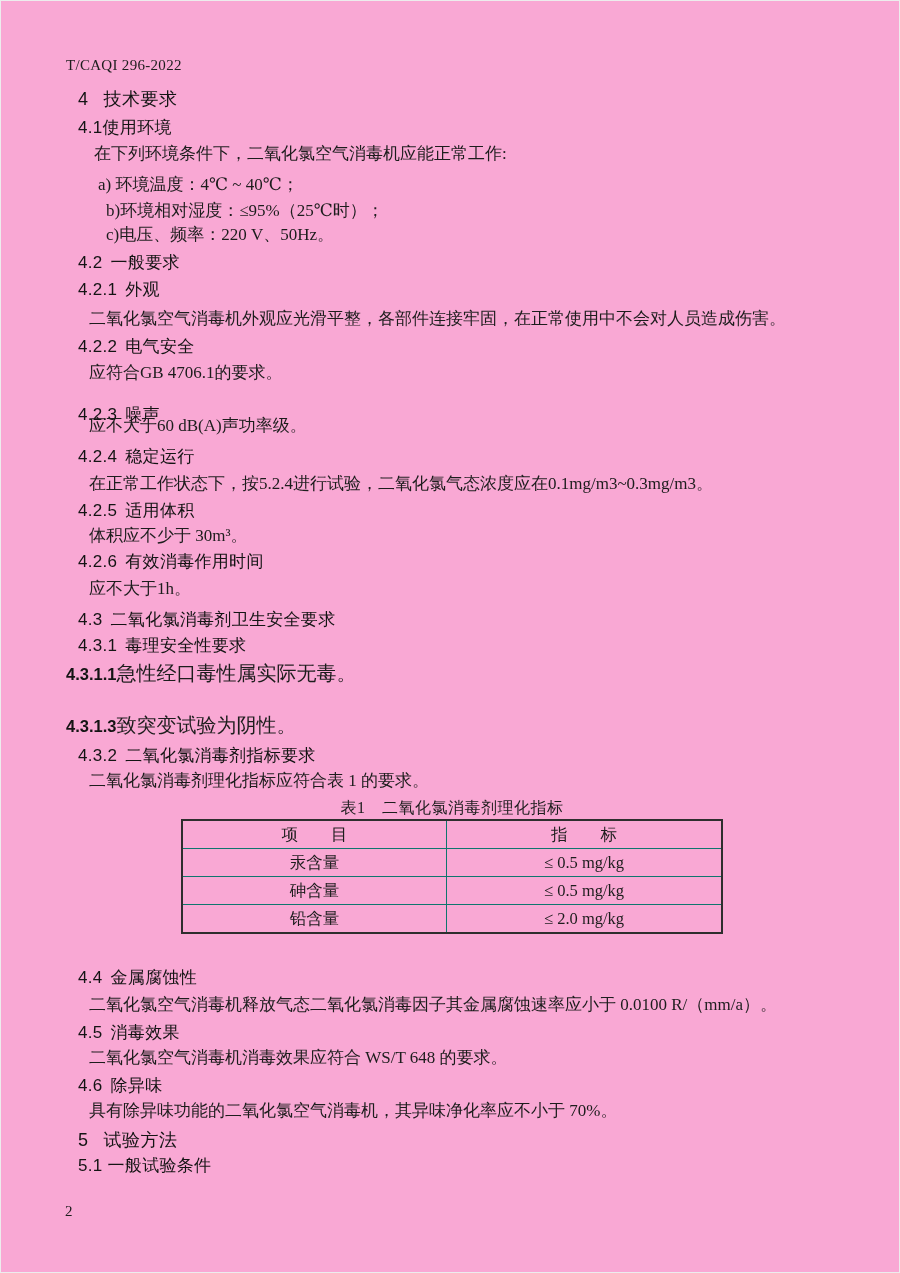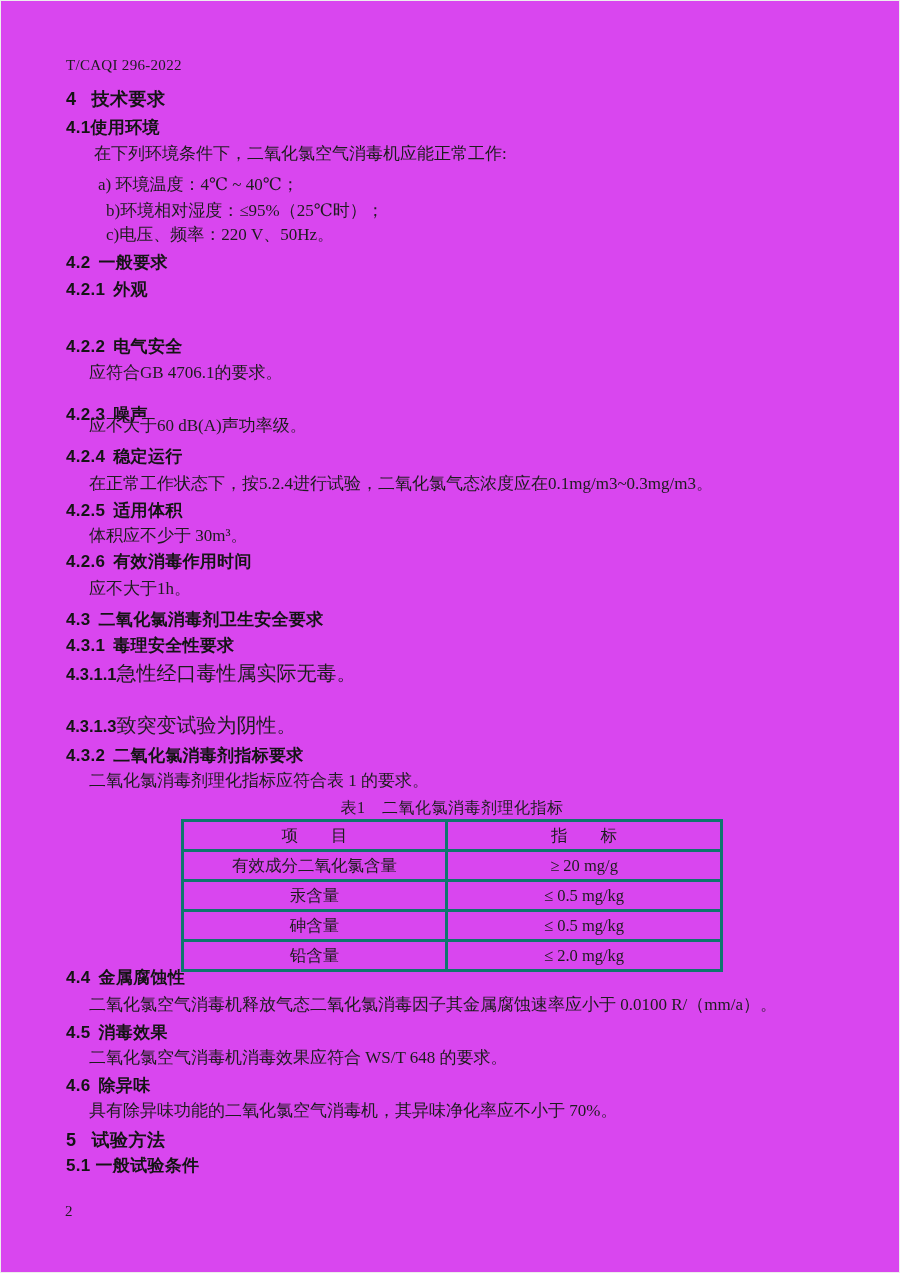--- a/index.html
+++ b/index.html
@@ -1,42 +1,42 @@
 <!DOCTYPE html>
 <html><head>
 <meta charset="utf-8">
 <style>
   html,body{margin:0;padding:0;background:#ffffff;}
   .page{
-    position:relative;width:900px;height:1273px;background:#d946ef;overflow:hidden;
+    position:relative;width:900px;height:1273px;background:#f9a8d4;overflow:hidden;
     font-family:"Liberation Serif","DejaVu Serif",serif;color:#1d1d1d;
     box-sizing:border-box;border:1px solid #ededed;
   }
   .ln{position:absolute;white-space:nowrap;line-height:20px;}
-  .head{font-family:"Liberation Sans","DejaVu Sans",sans-serif;font-weight:bold;color:#141414;}
+  .head{font-family:"Liberation Sans","DejaVu Sans",sans-serif;font-weight:normal;color:#141414;margin-left:12px;}
   .h-lg{font-size:18px;letter-spacing:.5px;}
   .h-md{font-size:17px;letter-spacing:.3px;}
   .p{font-size:17px;}
   .doc-header{font-size:15px;letter-spacing:.3px;}
   .page-num{font-size:15px;}
   .gap-wide{margin-right:15px;}
   .gap-mid{margin-right:8px;}
   .gap-sm{margin-right:5px;}
   .gap-none{margin-right:0;}
   .clause-num{font-family:"Liberation Sans","DejaVu Sans",sans-serif;font-weight:bold;font-size:16.5px;margin-right:0;color:#141414;}
   .clause-text{font-size:20px;}
   .tbl-caption{position:absolute;left:180px;top:797px;width:542px;text-align:center;font-size:16px;letter-spacing:.5px;}
   table.spec{
     position:absolute;left:180px;top:818px;width:542px;
     border-collapse:collapse;table-layout:fixed;
     font-family:"Liberation Serif","DejaVu Serif",serif;font-size:16.5px;color:#1d1d1d;
     border:2px solid #2e2e2e;
   }
   table.spec th,table.spec td{
-    border:3px solid #0f766e;text-align:center;vertical-align:middle;
+    border:1px solid #0f766e;text-align:center;vertical-align:middle;
     height:27px;padding:0;font-weight:normal;
   }
   col.c1{width:49%;} col.c2{width:51%;}
 </style>
 </head>
 <body>
 
 <div class="page">
 
   <div class="ln doc-header" style="left:65px;top:54px">T/CAQI 296-2022</div>
@@ -46,20 +46,21 @@
   <div class="ln head h-md" style="left:65px;top:117px"><span class="gap-none">4.1</span><span>使用环境</span></div>
 
   <div class="ln p" style="left:93px;top:143px">在下列环境条件下，二氧化氯空气消毒机应能正常工作:</div>
   <div class="ln p" style="left:97px;top:174px">a) 环境温度：4℃ ~ 40℃；</div>
   <div class="ln p" style="left:105px;top:200px">b)环境相对湿度：≤95%（25℃时）；</div>
   <div class="ln p" style="left:105px;top:224px">c)电压、频率：220 V、50Hz。</div>
 
   <div class="ln head h-md" style="left:65px;top:252px"><span class="gap-mid">4.2</span><span>一般要求</span></div>
 
   <div class="ln head h-md" style="left:65px;top:279px"><span class="gap-mid">4.2.1</span><span>外观</span></div>
+  <div class="ln p" style="left:88px;top:308px">二氧化氯空气消毒机外观应光滑平整，各部件连接牢固，在正常使用中不会对人员造成伤害。</div>
 
   <div class="ln head h-md" style="left:65px;top:336px"><span class="gap-mid">4.2.2</span><span>电气安全</span></div>
   <div class="ln p" style="left:88px;top:362px">应符合GB 4706.1的要求。</div>
 
   <div class="ln head h-md" style="left:65px;top:404px"><span class="gap-mid">4.2.3</span><span>噪声</span></div>
   <div class="ln p" style="left:88px;top:415px">应不大于60 dB(A)声功率级。</div>
 
   <div class="ln head h-md" style="left:65px;top:446px"><span class="gap-mid">4.2.4</span><span>稳定运行</span></div>
   <div class="ln p" style="left:88px;top:473px">在正常工作状态下，按5.2.4进行试验，二氧化氯气态浓度应在0.1mg/m3~0.3mg/m3。</div>
 
@@ -85,24 +86,20 @@
     <colgroup>
         <col class="c1">
         <col class="c2">
       </colgroup>
     <tbody>
         <tr>
       <th>项　　目</th>
       <th>指　　标</th>
     </tr>
     <tr>
-      <td>有效成分二氧化氯含量</td>
-      <td>≥  20 mg/g</td>
-    </tr>
-    <tr>
       <td>汞含量</td>
       <td>≤  0.5 mg/kg</td>
     </tr>
     <tr>
       <td>砷含量</td>
       <td>≤  0.5 mg/kg</td>
     </tr>
     <tr>
       <td>铅含量</td>
       <td>≤  2.0 mg/kg</td>

